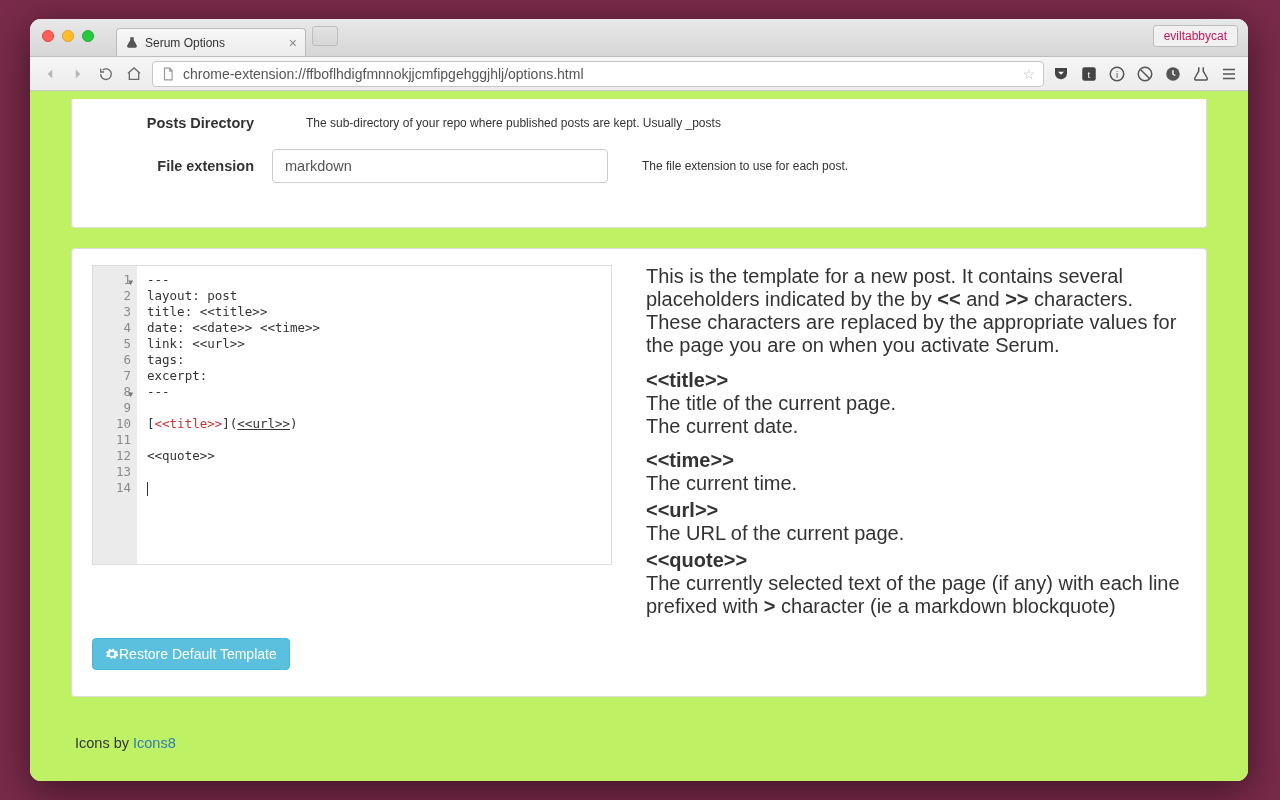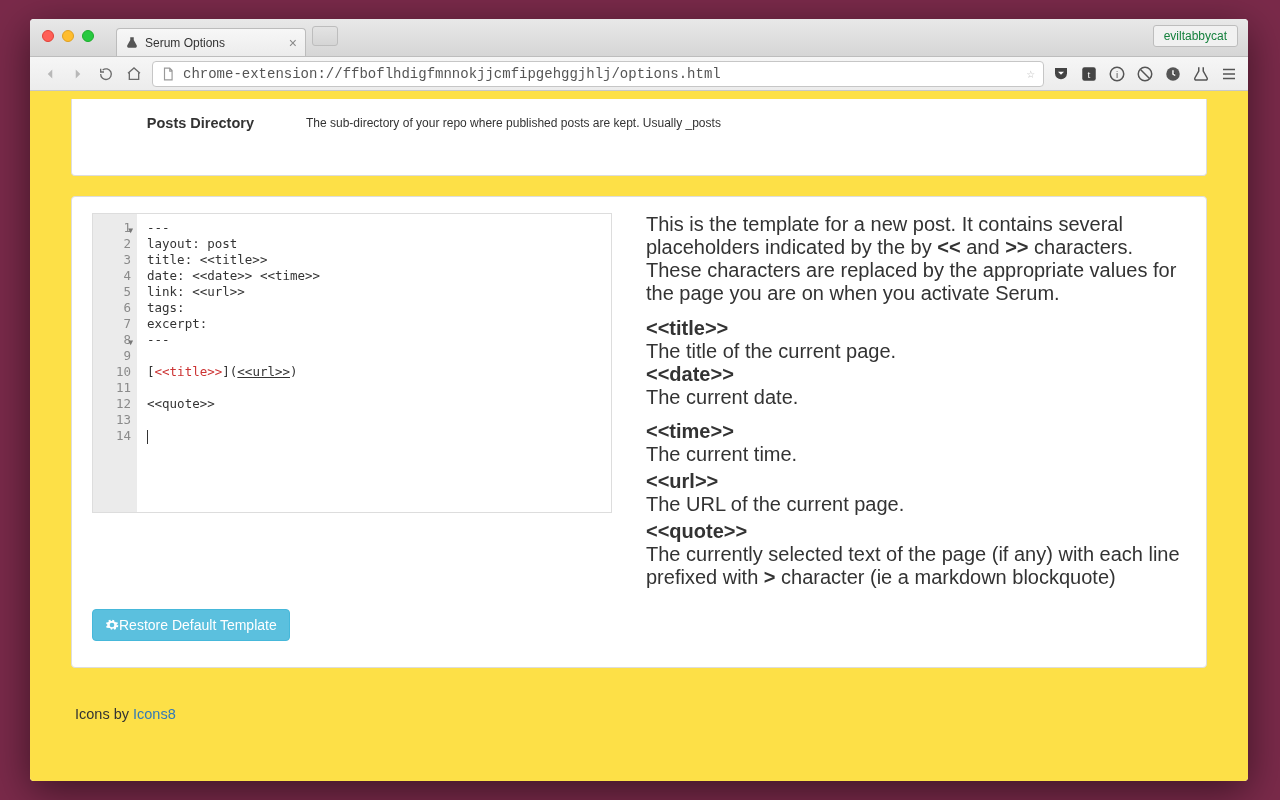--- a/index.html
+++ b/index.html
@@ -3,48 +3,48 @@
 <meta charset="utf-8">
 <style>
   * { box-sizing: border-box; margin:0; padding:0; }
   body {
     font-family: "Helvetica Neue", Helvetica, Arial, sans-serif;
     background: #7a2a4a;
     width:1280px; height:800px; overflow:hidden; position:relative;
   }
   .window {
     position:absolute; left:30px; top:19px; width:1218px; height:762px;
-    background:#fff; border-radius:4px; box-shadow:0 10px 40px rgba(0,0,0,.5);
+    background:#fff; border-radius:11px; box-shadow:0 10px 40px rgba(0,0,0,.5);
     overflow:hidden; display:flex; flex-direction:column;
   }
   
   .titlebar { height:38px; background:linear-gradient(#e8e8e8,#d6d6d6); border-bottom:1px solid #bdbdbd; position:relative; display:flex; align-items:flex-end;}
   .traffic { position:absolute; top:11px; left:12px; display:flex; gap:8px;}
   .tl { width:12px; height:12px; border-radius:50%; }
   .red{background:#ff5f57;border:1px solid #e14137;}
   .yel{background:#ffbd2e;border:1px solid #dfa022;}
   .grn{background:#28c940;border:1px solid #1dad2b;}
   .tab { margin-left:86px; height:28px; width:190px; background:linear-gradient(#f7f7f7,#ececec);
     border:1px solid #bcbcbc; border-bottom:none; border-top-left-radius:4px;border-top-right-radius:4px;
     display:flex; align-items:center; padding:0 8px; gap:6px; font-size:12px; color:#333;}
   .tab svg{width:14px;height:14px;}
   .tab .close{margin-left:auto;color:#888;font-size:14px;line-height:1;}
   .newtab{ margin-left:6px; height:20px; width:26px; background:linear-gradient(#e3e3e3,#d5d5d5);border:1px solid #bdbdbd;border-radius:3px;align-self:center;margin-bottom:4px;}
-  .profile-badge{ position:absolute; right:10px; top:6px; height:22px; padding:0 10px; border:1px solid #bdbdbd; border-radius:3px; background:#f1f1f1; font-size:12px; display:flex;align-items:center; color:#15803d;}
+  .profile-badge{ position:absolute; right:10px; top:6px; height:22px; padding:0 10px; border:1px solid #bdbdbd; border-radius:3px; background:#f1f1f1; font-size:12px; display:flex;align-items:center; color:#be185d;}
   
   .toolbar{ height:34px; background:linear-gradient(#f6f6f6,#ececec); border-bottom:1px solid #c8c8c8; display:flex; align-items:center; padding:0 10px; gap:8px;}
   .tb-ico{ width:20px; height:20px; display:flex;align-items:center;justify-content:center; color:#6b6b6b;}
   .tb-ico.dim{color:#b8b8b8;}
-  .omnibox{ flex:1; height:26px; border:1px solid #c6c6c6; border-radius:4px; background:#fff; display:flex; align-items:center; padding:0 8px; gap:8px; font-size:14px; color:#555;font-family:Liberation Mono, monospace;}
+  .omnibox{ flex:1; height:26px; border:1px solid #c6c6c6; border-radius:4px; background:#fff; display:flex; align-items:center; padding:0 8px; gap:8px; font-size:14px; color:#555;}
   .omnibox .url{flex:1; white-space:nowrap; overflow:hidden;}
   .omnibox .star{color:#bbb;}
   .ext-icons{display:flex;gap:10px;align-items:center;color:#555;}
   .ext-icons svg{width:18px;height:18px;}
   
-  .content{ flex:1; overflow:auto; background:#fde047; padding:0 0 40px 0;}
+  .content{ flex:1; overflow:auto; background:#bef264; padding:0 0 40px 0;}
   .container{ width:1136px; margin:0 auto;}
   .panel{ border:1px solid #ddd; border-radius:4px; background:#fff; margin-top:8px;}
   .panel.first{border-top:none; border-top-left-radius:0;border-top-right-radius:0;}
   .panel-body{ padding:16px 20px 26px 20px; font-size:14.5px; color:#333;}
   .panel-heading{ background:linear-gradient(#f7f7f7,#efefef); border-bottom:1px solid #ddd; padding:11px 16px; font-size:16px; color:#333; border-top-left-radius:4px;border-top-right-radius:4px;}
   .form-row{ display:flex; align-items:center; margin-bottom:18px;}
   .form-label{ width:180px; text-align:right; font-weight:700; font-size:14.5px; color:#333; padding-right:18px;}
   .form-input{ width:336px; height:34px; border:1px solid #ccc; border-radius:4px; padding:0 12px; font-size:14.5px; color:#555;}
   .form-help{ margin-left:34px; flex:1; color:#333; font-size:12px;}
   
@@ -149,20 +149,25 @@
   </div>
 
   <div class="content">
     <div class="container">
 
       <div class="panel first">
         <div class="panel-body">
           <div class="form-row">
             <div class="form-label">Posts Directory</div>
             <div class="form-help">The sub-directory of your repo where published posts are kept. Usually _posts</div>
+          </div>
+          <div class="form-row">
+            <div class="form-label">File extension</div>
+            <input class="form-input" value="markdown" style="">
+            <div class="form-help">The file extension to use for each post.</div>
           </div>
         </div>
       </div>
 
       <div class="panel" style="margin-top:20px;">
         <div class="panel-body">
           <div class="editor-row">
             <div class="editor">
               <div class="gutter" id="gutter">
                   <div>1<span class="fold">▼</span></div>
@@ -179,21 +184,20 @@
                   <div>12</div>
                   <div>13</div>
                   <div>14</div>
                 </div>
               <div class="code" id="code"><div style="height:16px;position:relative">---</div><div style="height:16px;position:relative">layout: post</div><div style="height:16px;position:relative">title: &lt;&lt;title&gt;&gt;</div><div style="height:16px;position:relative">date: &lt;&lt;date&gt;&gt; &lt;&lt;time&gt;&gt;</div><div style="height:16px;position:relative">link: &lt;&lt;url&gt;&gt;</div><div style="height:16px;position:relative">tags:</div><div style="height:16px;position:relative">excerpt:</div><div style="height:16px;position:relative">---</div><div style="height:16px;position:relative">&nbsp;</div><div style="height:16px;position:relative">[<span class="ph">&lt;&lt;title&gt;&gt;</span>](<span class="ul">&lt;&lt;url&gt;&gt;</span>)</div><div style="height:16px;position:relative">&nbsp;</div><div style="height:16px;position:relative">&lt;&lt;quote&gt;&gt;</div><div style="height:16px;position:relative">&nbsp;</div><div style="height:16px;position:relative"><span class="active" style="top:0"></span><span class="cursor"></span></div></div>
             </div>
             <div class="template-help" id="thelp">
                 <p>This is the template for a new post. It contains several placeholders indicated by the by <b>&lt;&lt;</b> and <b>&gt;&gt;</b> characters. These characters are replaced by the appropriate values for the page you are on when you activate Serum.</p>
                 <div><span class="k">&lt;&lt;title&gt;&gt;</span></div>
                 <div style="">The title of the current page.</div>
-                <div><span class="k">&lt;&lt;date&gt;&gt;</span></div>
                 <div style="margin-bottom:11px">The current date.</div>
                 <div><span class="k">&lt;&lt;time&gt;&gt;</span></div>
                 <div style="margin-bottom:4px">The current time.</div>
                 <div><span class="k">&lt;&lt;url&gt;&gt;</span></div>
                 <div style="margin-bottom:4px">The URL of the current page.</div>
                 <div><span class="k">&lt;&lt;quote&gt;&gt;</span></div>
                 <div>The currently selected text of the page (if any) with each line prefixed with <b>&gt;</b> character (ie a markdown blockquote)</div>
               </div>
           </div>
           <button class="btn">

